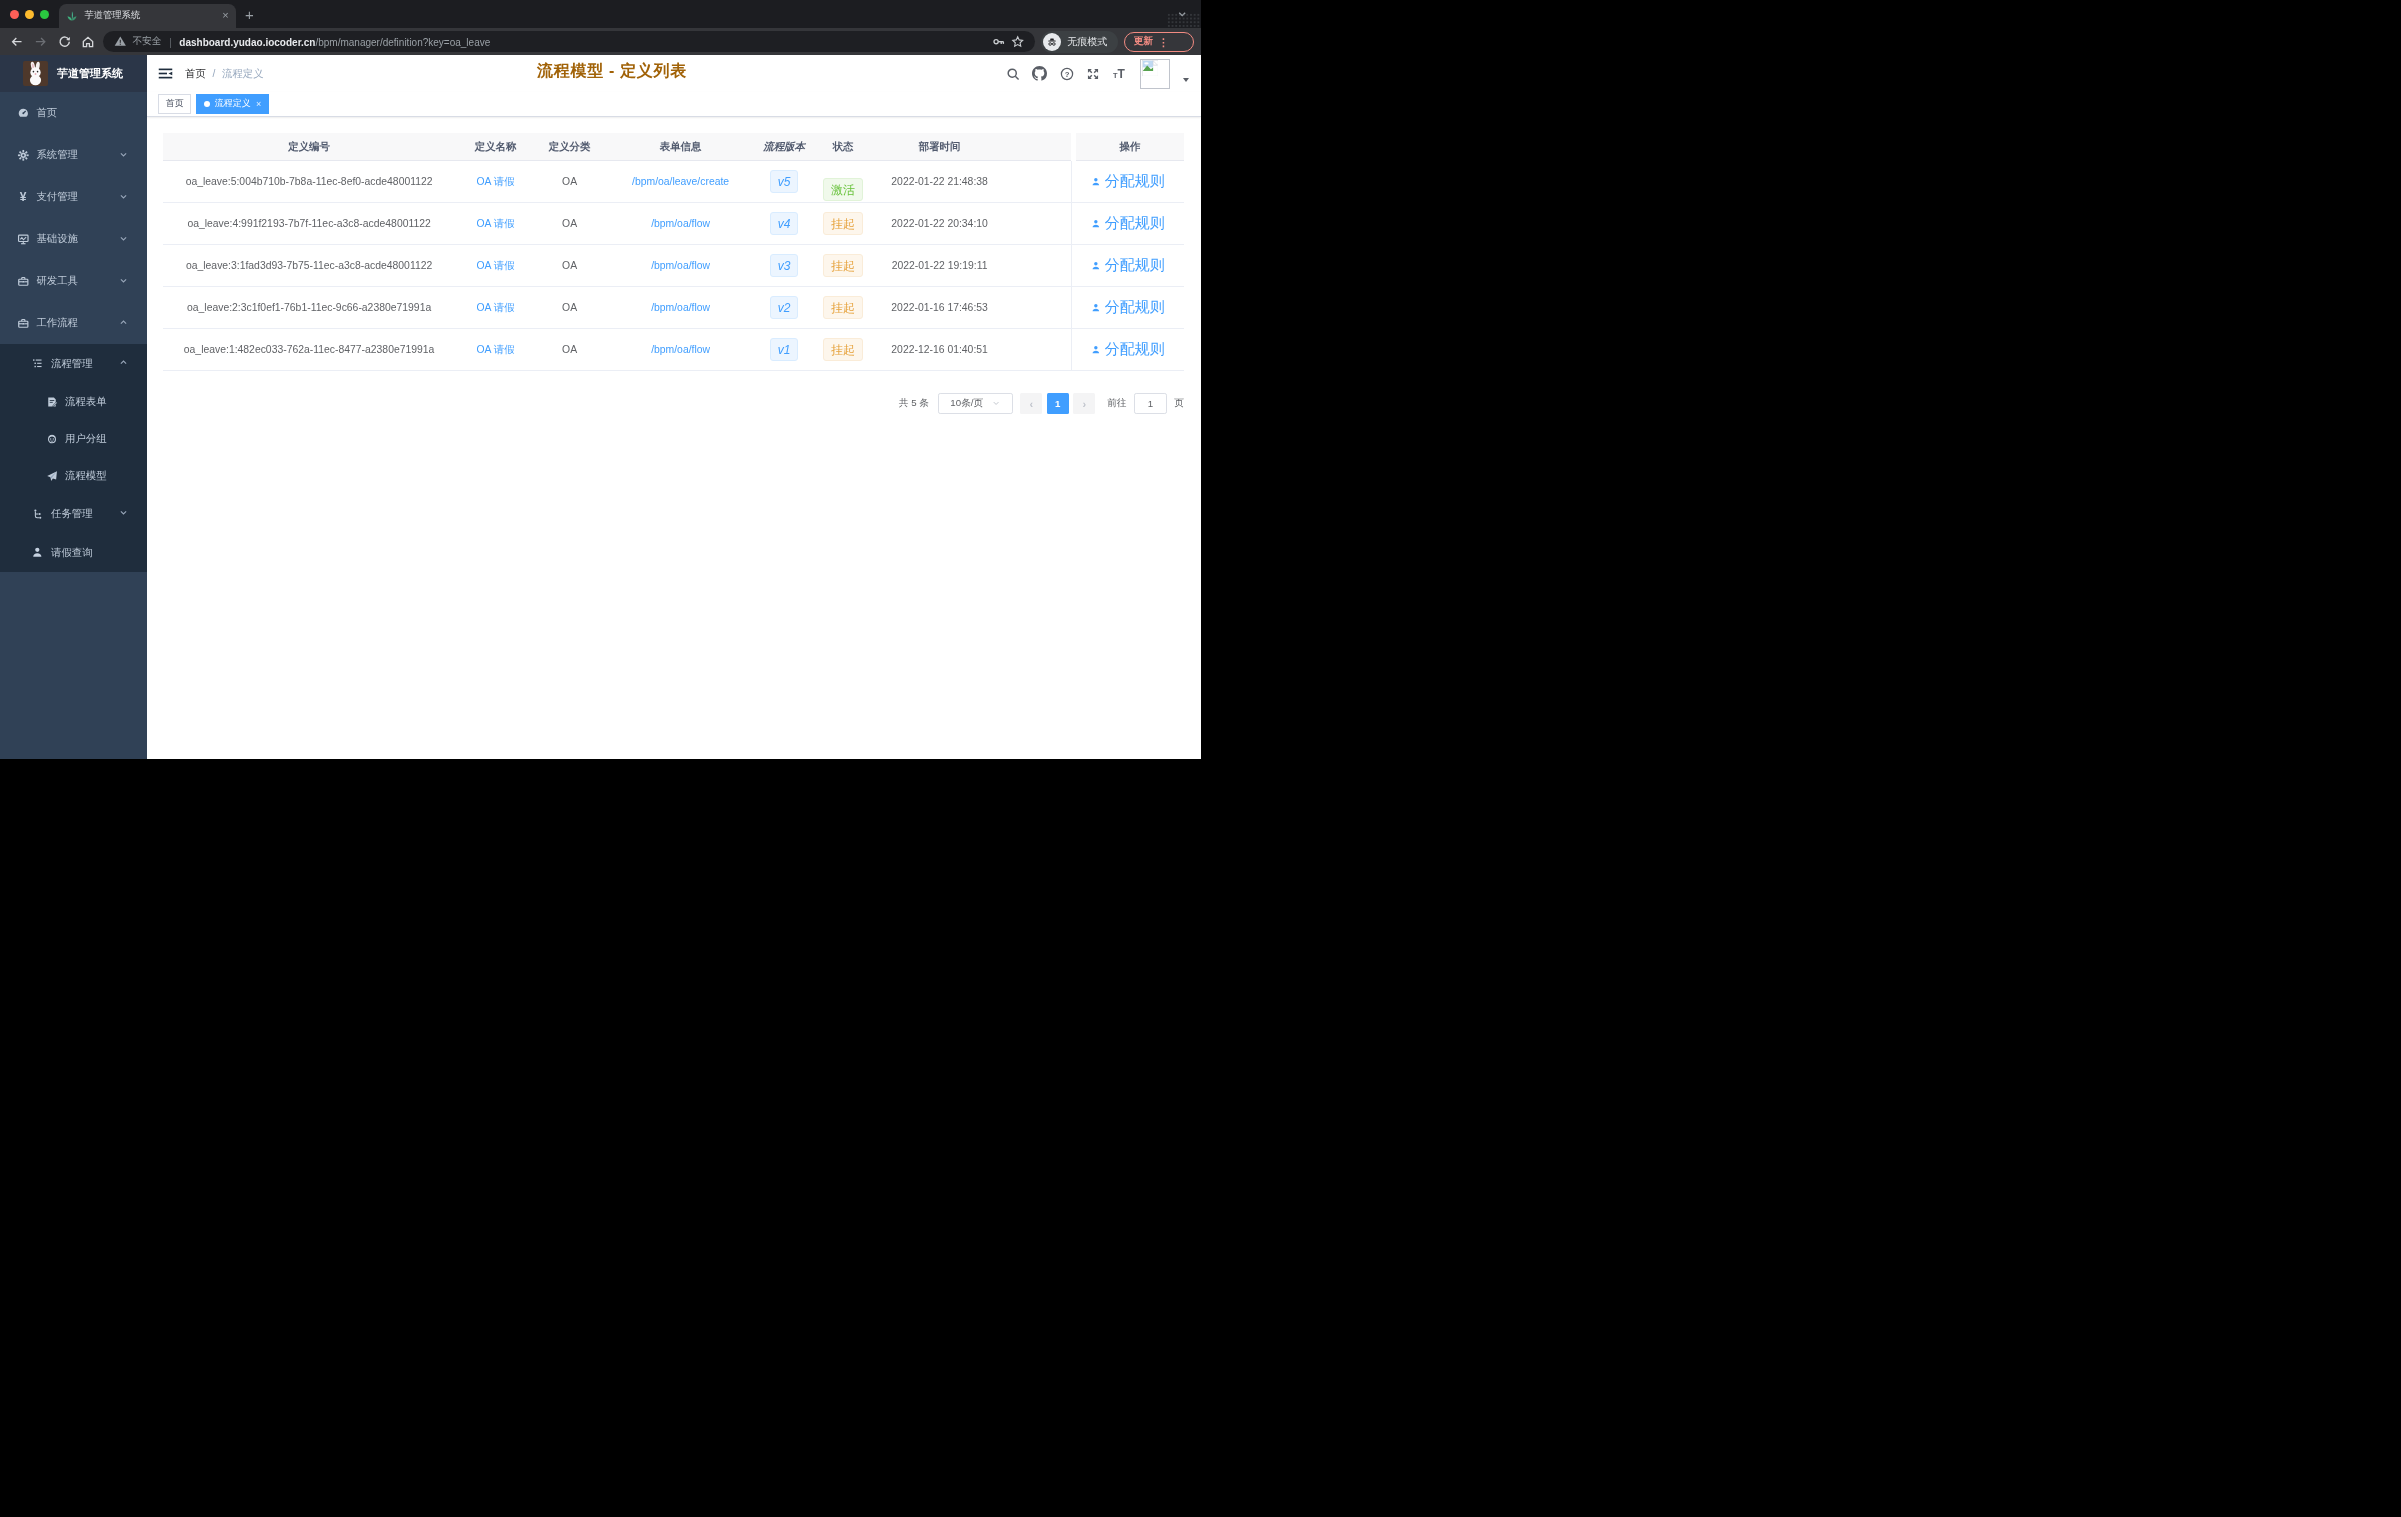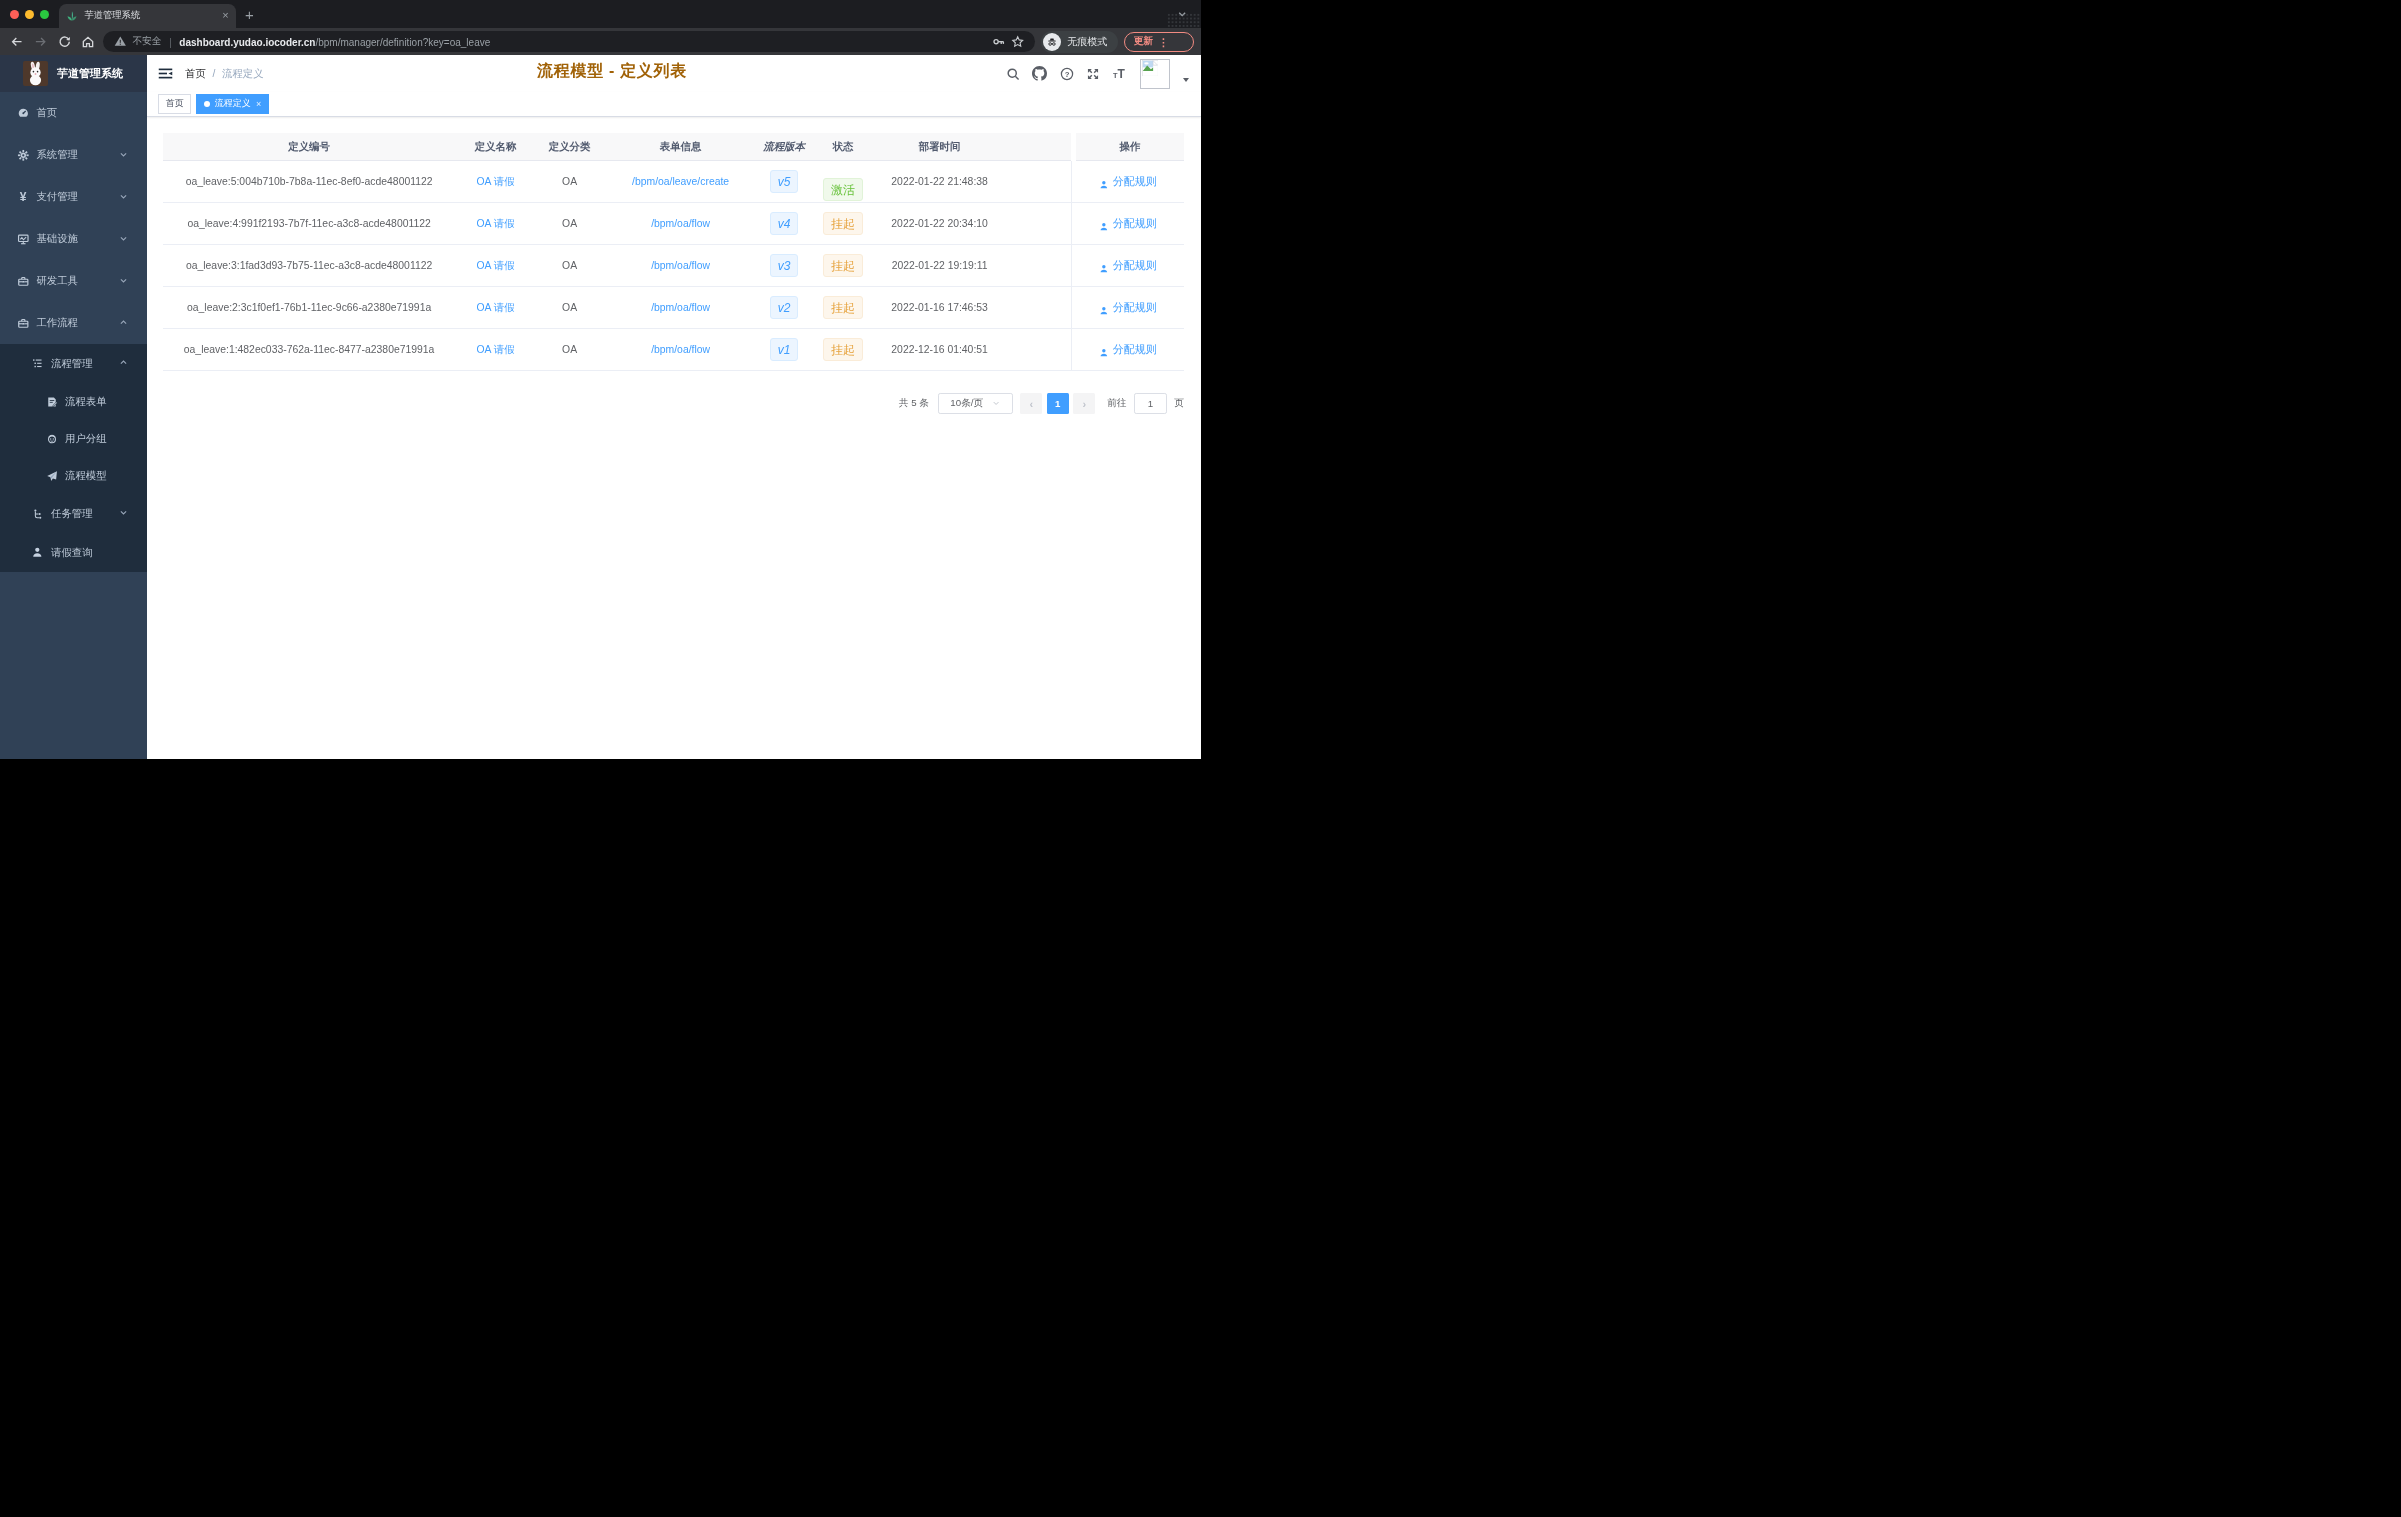--- a/index.html
+++ b/index.html
@@ -99,21 +99,21 @@
   .op-cell { width:113px; border-left:0.7px solid #ebeef5; border-bottom:0.7px solid #ebeef5;
              display:flex; align-items:center; justify-content:center; }
   .td { display:flex; align-items:center; justify-content:center; font-size:10.4px; color:#606266; }
   .c-id { width:293px; } .c-name { width:80px; } .c-cat { width:68px; } .c-form { width:154px; }
   .c-ver { width:53px;font-style:italic; } .c-status { width:65px; } .c-time { width:128px; } .c-fill { flex:1; }
   .link { color:#409eff; cursor:pointer; }
   .badge { padding:4.5px 6.7px; border-radius:3px; font-size:12px; line-height:1; border:0.7px solid; }
   .badge-blue { background:#ecf5ff; border-color:#d9ecff; color:#409eff; }
   .badge-green { background:#f0f9eb; border-color:#e1f3d8; color:#67c23a;margin-top:16px; }
   .badge-yellow { background:#fdf6ec; border-color:#faecd8; color:#e6a23c; }
-  .op-link { display:flex; align-items:flex-end; gap:3.7px; color:#409eff; font-size:11px; cursor:pointer; }
+  .op-link { display:flex; align-items:center; gap:3.7px; color:#409eff; font-size:15px; cursor:pointer; }
 
   
   .pagination { margin-top:22px; display:flex; justify-content:flex-end; align-items:center;
                 gap:7.4px; font-size:9.7px; color:#606266; }
   .p-total { margin-right:1.5px; }
   .p-size { width:75px; height:21px; border:0.7px solid #dcdfe6; border-radius:2.2px; background:#fff;
             display:flex; align-items:center; justify-content:center; gap:9px; cursor:pointer; }
   .p-size .sel-caret { color:#c0c4cc; font-size:8.2px; }
   .p-btn { width:22px; height:21px; background:#f4f4f5; border-radius:1.5px; color:#c0c4cc;
            display:flex; align-items:center; justify-content:center; font-size:11px; font-weight:bold; }

